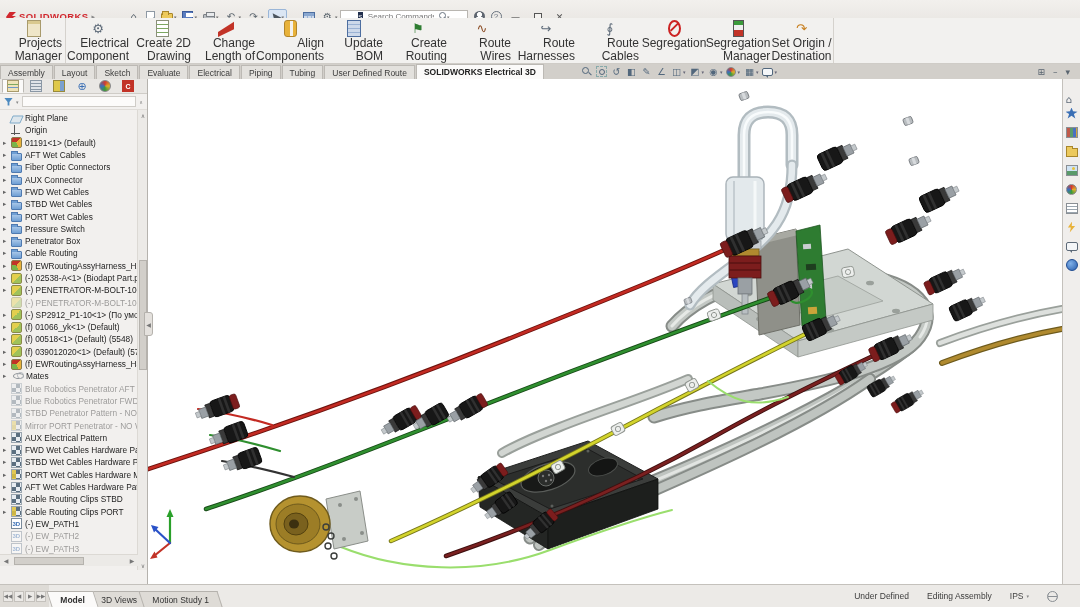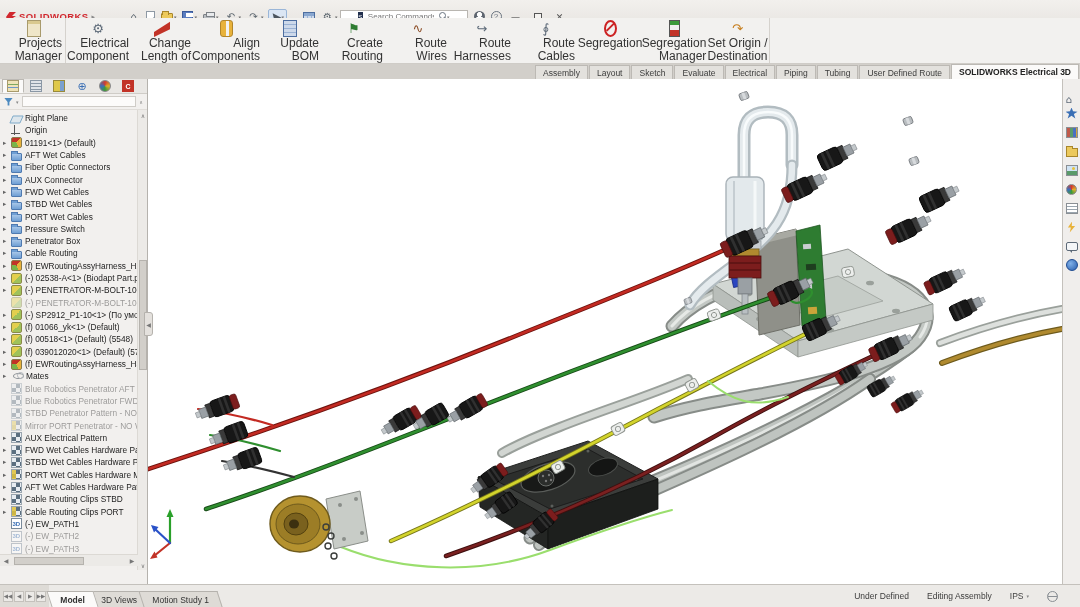--- a/index.html
+++ b/index.html
@@ -69,21 +69,21 @@
   .ri-path i{color:#2f7d32;}
   .ri-wires i{color:#8a4a22;}
   .ri-harness i{color:#5d6a78;}
   .ri-cables i{color:#5d6a78;}
   .ri-seg{width:13px;height:13px;border:2px solid #cc2222;border-radius:50%;position:relative;}
   .ri-seg::after{content:"";position:absolute;left:-1px;top:4px;width:11px;height:2px;background:#cc2222;transform:rotate(-45deg);}
   .ri-segman{width:11px;height:14px;border:1px solid #555;background:linear-gradient(#3a9a3a 0 4px,#efefef 4px 9px,#c23327 9px);}
   .ri-origin i{color:#c77f1f;}
 
   
-  .tabstrip{position:absolute;left:0;top:64px;width:1080px;height:15px;background:#d2cfca;display:flex;align-items:flex-end;flex-direction:column;}
+  .tabstrip{position:absolute;left:0;top:64px;width:1080px;height:15px;background:#d2cfca;display:flex;align-items:flex-end;}
   .tabs{display:flex;align-items:flex-end;height:15px;}
   .tab{height:14px;padding:0 7px;display:flex;align-items:center;font-size:8.5px;color:#3c3c3c;background:#e3e1dd;border:1px solid #bcb9b4;border-bottom:none;margin-right:1px;}
   .tab.active{background:#fbfaf9;height:15px;font-weight:bold;color:#222;}
   .headsup{display:flex;align-items:center;gap:4px;margin-left:36px;height:15px;}
   .hu-btn{display:flex;align-items:center;gap:1px;}
   .hu-ic{width:11px;height:11px;display:flex;align-items:center;justify-content:center;}
   .hu-ic i{font-style:normal;font-size:9.5px;color:#52677c;font-family:"DejaVu Sans",sans-serif;line-height:1;}
   .hu-caret{display:none;font-size:5px;color:#667;}
   .hu-btn.drop .hu-caret{display:inline;}
   .hu-mag{position:relative;}
@@ -277,20 +277,26 @@
       </span>
       <span class="rb-label">Projects Manager</span>
     </div>
     <div class="rb">
       <span class="rb-ic ri-wizard">
         <i class="glyph">⚙</i>
       </span>
       <span class="rb-label">Electrical Component Wizard</span>
     </div>
     <div class="rb">
+      <span class="rb-ic ri-2d">
+        <i class="glyph"></i>
+      </span>
+      <span class="rb-label">Create 2D Drawing</span>
+    </div>
+    <div class="rb">
       <span class="rb-ic ri-length">
         <i class="glyph"></i>
       </span>
       <span class="rb-label">Change Length of 'Rail' or 'Duct'</span>
     </div>
     <div class="rb">
       <span class="rb-ic ri-align">
         <i class="glyph"></i>
       </span>
       <span class="rb-label">Align Components</span>

